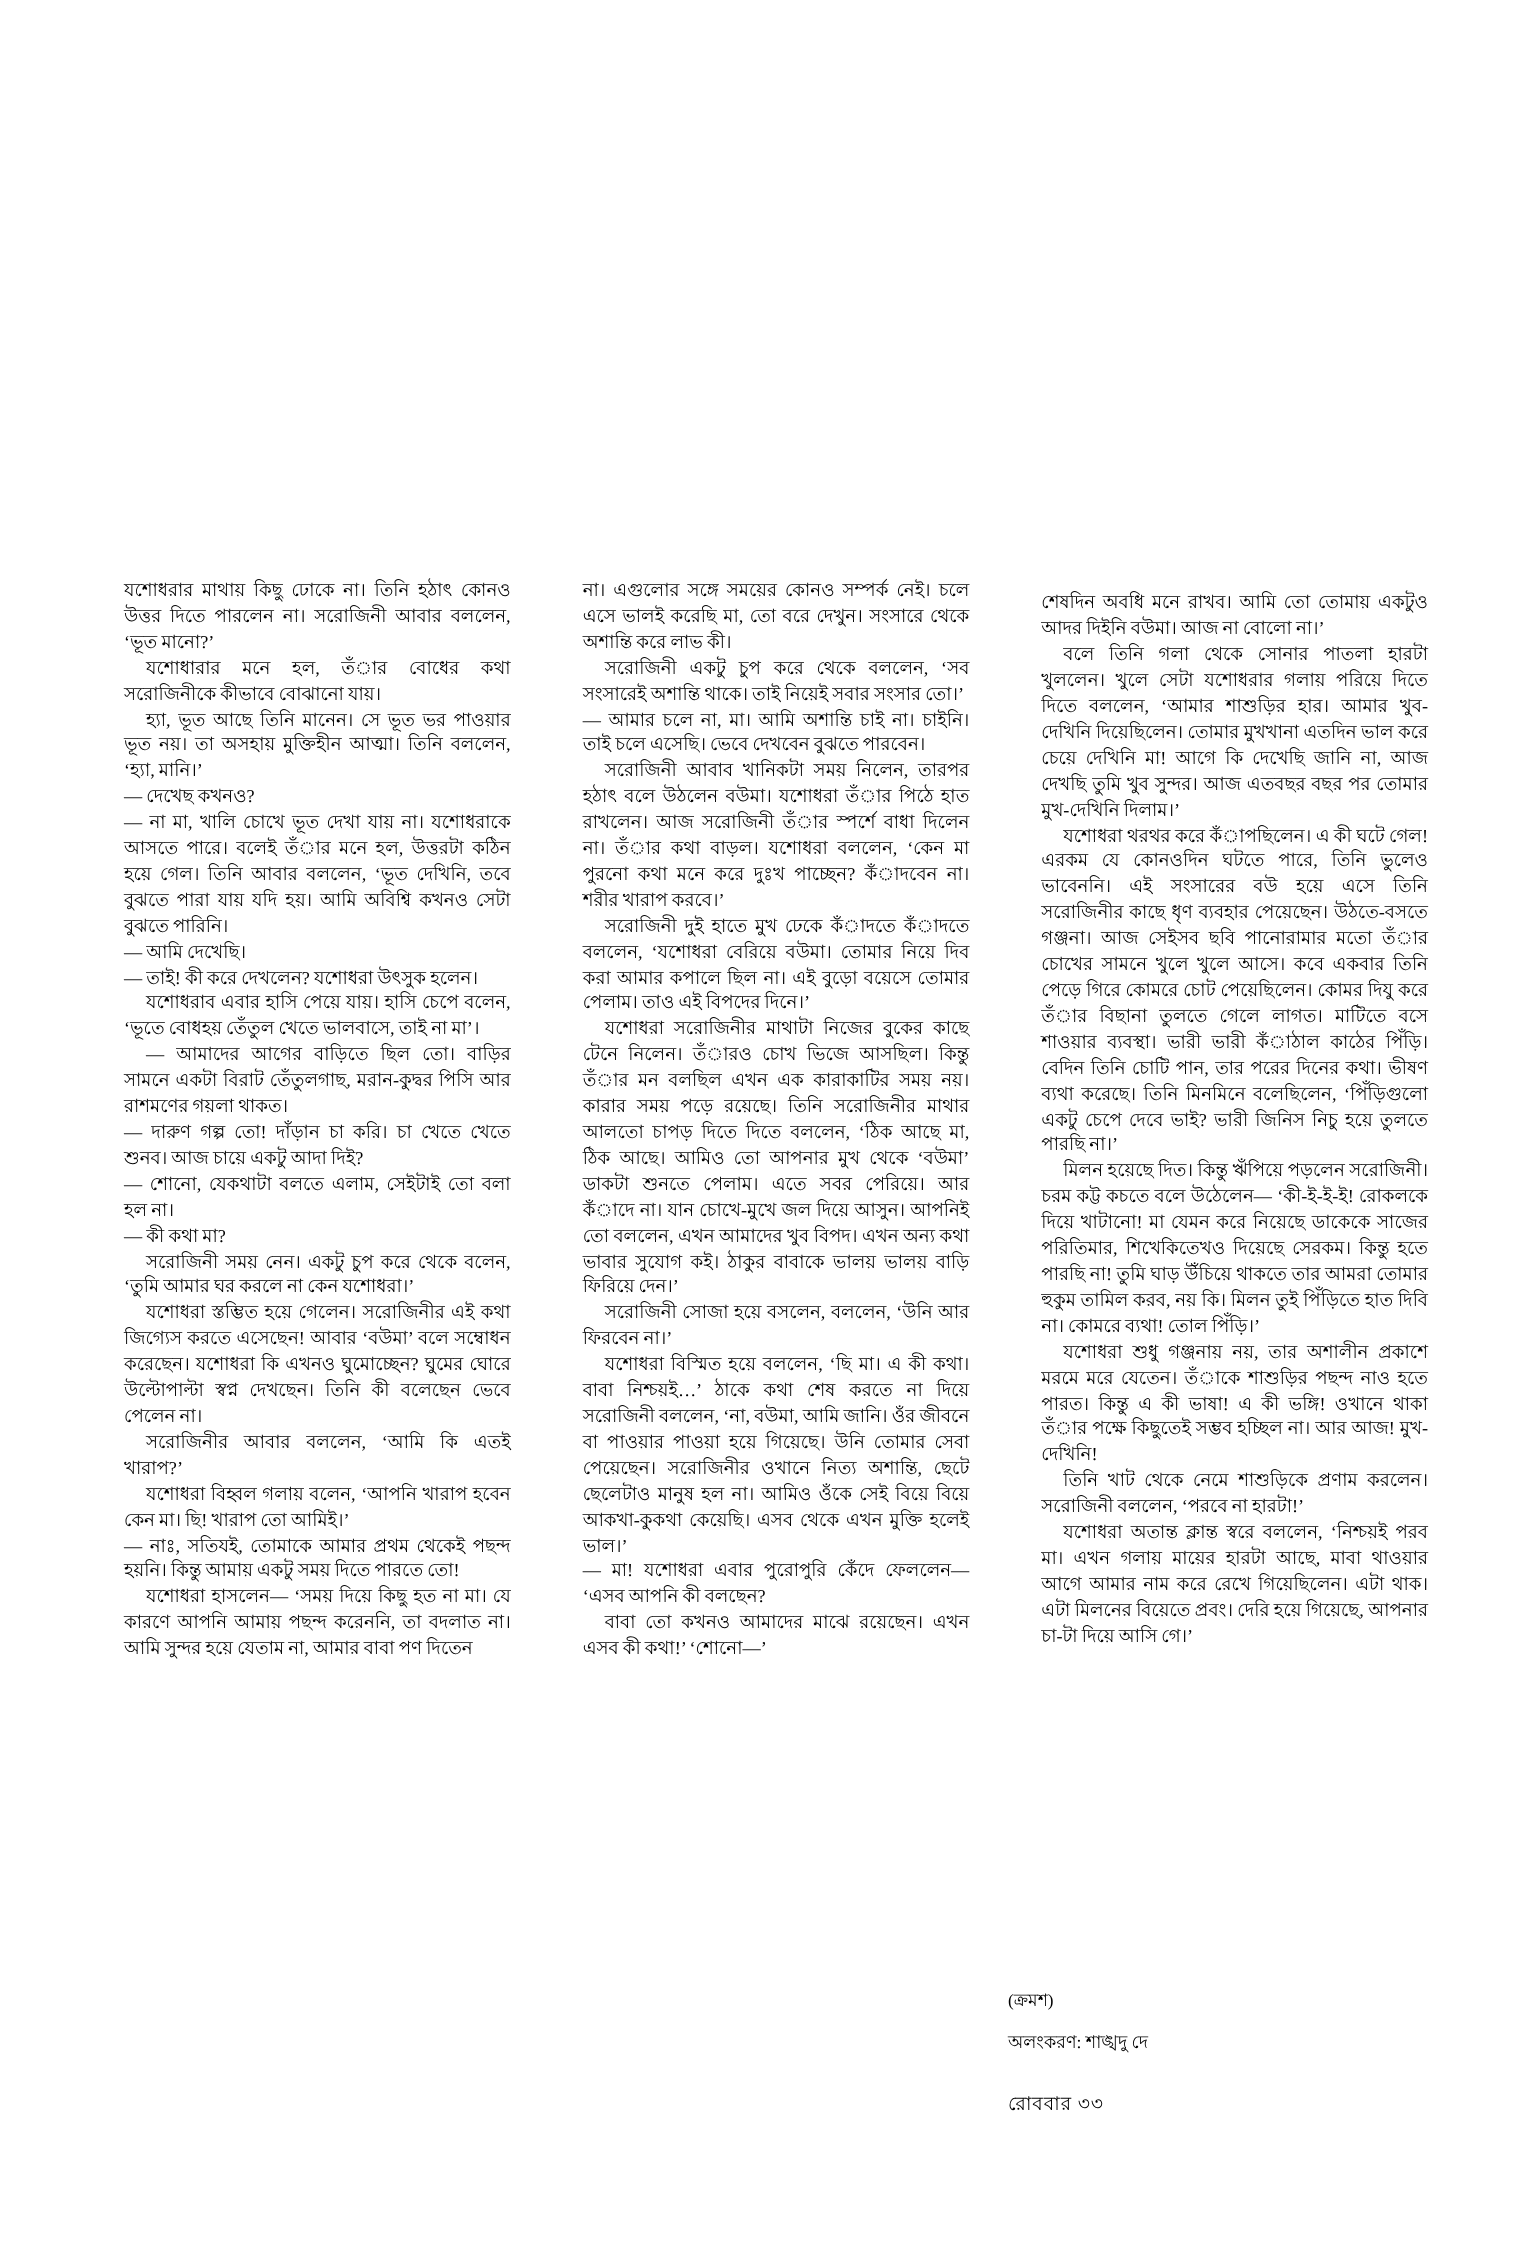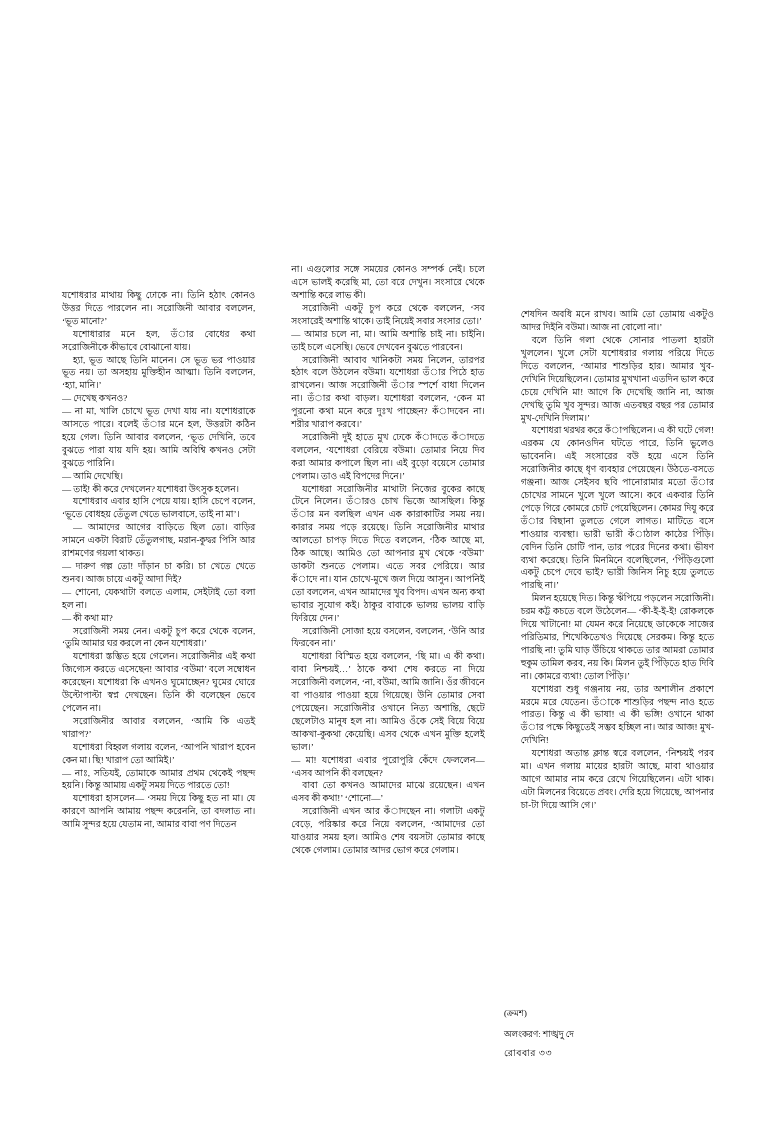--- a/index.html
+++ b/index.html
@@ -62,21 +62,21 @@
   }
   .footer .serial {
     font-size: 8.6px;
   }
   .footer .credit {
     font-size: 8.8px;
     margin-top: 6px;
   }
   .footer .pagenum {
     font-size: 9.4px;
-    margin-top: 5px;
+    margin-top: 18px;
     letter-spacing: 0.5px;
   }
 </style>
 </head>
 <body>
 
 <div class="page">
 
   <div class="columns">
 
@@ -105,29 +105,29 @@
       <p class="plain">না। এগুলোর সঙ্গে সময়ের কোনও সম্পর্ক নেই। চলে এসে ভালই করেছি মা, তো বরে দেখুন। সংসারে থেকে অশান্তি করে লাভ কী।</p>
       <p class="indent">সরোজিনী একটু চুপ করে থেকে বললেন, ‘সব সংসারেই অশান্তি থাকে। তাই নিয়েই সবার সংসার তো।’</p>
       <p class="dash">— আমার চলে না, মা। আমি অশান্তি চাই না। চাইনি। তাই চলে এসেছি। ভেবে দেখবেন বুঝতে পারবেন।</p>
       <p class="indent">সরোজিনী আবাব খানিকটা সময় নিলেন, তারপর হঠাৎ বলে উঠলেন বউমা। যশোধরা তঁার পিঠে হাত রাখলেন। আজ সরোজিনী তঁার স্পর্শে বাধা দিলেন না। তঁার কথা বাড়ল। যশোধরা বললেন, ‘কেন মা পুরনো কথা মনে করে দুঃখ পাচ্ছেন? কঁাদবেন না। শরীর খারাপ করবে।’</p>
       <p class="indent">সরোজিনী দুই হাতে মুখ ঢেকে কঁাদতে কঁাদতে বললেন, ‘যশোধরা বেরিয়ে বউমা। তোমার নিয়ে দিব করা আমার কপালে ছিল না। এই বুড়ো বয়েসে তোমার পেলাম। তাও এই বিপদের দিনে।’</p>
       <p class="indent">যশোধরা সরোজিনীর মাথাটা নিজের বুকের কাছে টেনে নিলেন। তঁারও চোখ ভিজে আসছিল। কিন্তু তঁার মন বলছিল এখন এক কারাকাটির সময় নয়। কারার সময় পড়ে রয়েছে। তিনি সরোজিনীর মাথার আলতো চাপড় দিতে দিতে বললেন, ‘ঠিক আছে মা, ঠিক আছে। আমিও তো আপনার মুখ থেকে ‘বউমা’ ডাকটা শুনতে পেলাম। এতে সবর পেরিয়ে। আর কঁাদে না। যান চোখে-মুখে জল দিয়ে আসুন। আপনিই তো বললেন, এখন আমাদের খুব বিপদ। এখন অন্য কথা ভাবার সুযোগ কই। ঠাকুর বাবাকে ভালয় ভালয় বাড়ি ফিরিয়ে দেন।’</p>
       <p class="indent">সরোজিনী সোজা হয়ে বসলেন, বললেন, ‘উনি আর ফিরবেন না।’</p>
       <p class="indent">যশোধরা বিস্মিত হয়ে বললেন, ‘ছি মা। এ কী কথা। বাবা নিশ্চয়ই…’ ঠাকে কথা শেষ করতে না দিয়ে সরোজিনী বললেন, ‘না, বউমা, আমি জানি। ওঁর জীবনে বা পাওয়ার পাওয়া হয়ে গিয়েছে। উনি তোমার সেবা পেয়েছেন। সরোজিনীর ওখানে নিত্য অশান্তি, ছেটে ছেলেটাও মানুষ হল না। আমিও ওঁকে সেই বিয়ে বিয়ে আকখা-কুকথা কেয়েছি। এসব থেকে এখন মুক্তি হলেই ভাল।’</p>
       <p class="dash">— মা! যশোধরা এবার পুরোপুরি কেঁদে ফেললেন— ‘এসব আপনি কী বলছেন?</p>
       <p class="indent">বাবা তো কখনও আমাদের মাঝে রয়েছেন। এখন এসব কী কথা!’ ‘শোনো—’</p>
-      <p class="indent">সরোজিনী এখন আর কঁাদছেন না। গলাটা একটু বেড়ে, পরিষ্কার করে নিয়ে বললেন, ‘আমাদের তো যাওয়ার সময় হল। আমিও শেষ বয়সটা তোমার কাছে থেকে গেলাম। তোমার আদর ভোগ করে গেলাম।</p>
     </div>
 
     <div class="col">
       <p class="plain">শেষদিন অবধি মনে রাখব। আমি তো তোমায় একটুও আদর দিইনি বউমা। আজ না বোলো না।’</p>
       <p class="indent">বলে তিনি গলা থেকে সোনার পাতলা হারটা খুললেন। খুলে সেটা যশোধরার গলায় পরিয়ে দিতে দিতে বললেন, ‘আমার শাশুড়ির হার। আমার খুব-দেখিনি দিয়েছিলেন। তোমার মুখখানা এতদিন ভাল করে চেয়ে দেখিনি মা! আগে কি দেখেছি জানি না, আজ দেখছি তুমি খুব সুন্দর। আজ এতবছর বছর পর তোমার মুখ-দেখিনি দিলাম।’</p>
       <p class="indent">যশোধরা থরথর করে কঁাপছিলেন। এ কী ঘটে গেল! এরকম যে কোনওদিন ঘটতে পারে, তিনি ভুলেও ভাবেননি। এই সংসারের বউ হয়ে এসে তিনি সরোজিনীর কাছে ধৃণ ব্যবহার পেয়েছেন। উঠতে-বসতে গঞ্জনা। আজ সেইসব ছবি পানোরামার মতো তঁার চোখের সামনে খুলে খুলে আসে। কবে একবার তিনি পেড়ে গিরে কোমরে চোট পেয়েছিলেন। কোমর দিযু করে তঁার বিছানা তুলতে গেলে লাগত। মাটিতে বসে শাওয়ার ব্যবস্থা। ভারী ভারী কঁাঠাল কাঠের পিঁড়ি। বেদিন তিনি চোটি পান, তার পরের দিনের কথা। ভীষণ ব্যথা করেছে। তিনি মিনমিনে বলেছিলেন, ‘পিঁড়িগুলো একটু চেপে দেবে ভাই? ভারী জিনিস নিচু হয়ে তুলতে পারছি না।’</p>
       <p class="indent">মিলন হয়েছে দিত। কিন্তু ঋঁপিয়ে পড়লেন সরোজিনী। চরম কট্ট কচতে বলে উঠেলেন— ‘কী-ই-ই-ই! রোকলকে দিয়ে খাটানো! মা যেমন করে নিয়েছে ডাকেকে সাজের পরিতিমার, শিখেকিতেখও দিয়েছে সেরকম। কিন্তু হতে পারছি না! তুমি ঘাড় উঁচিয়ে থাকতে তার আমরা তোমার হুকুম তামিল করব, নয় কি। মিলন তুই পিঁড়িতে হাত দিবি না। কোমরে ব্যথা! তোল পিঁড়ি।’</p>
       <p class="indent">যশোধরা শুধু গঞ্জনায় নয়, তার অশালীন প্রকাশে মরমে মরে যেতেন। তঁাকে শাশুড়ির পছন্দ নাও হতে পারত। কিন্তু এ কী ভাষা! এ কী ভঙ্গি! ওখানে থাকা তঁার পক্ষে কিছুতেই সম্ভব হচ্ছিল না। আর আজ! মুখ-দেখিনি!</p>
+      <p class="indent">তিনি খাট থেকে নেমে শাশুড়িকে প্রণাম করলেন। সরোজিনী বললেন, ‘পরবে না হারটা!’</p>
       <p class="indent">যশোধরা অতান্ত ক্লান্ত স্বরে বললেন, ‘নিশ্চয়ই পরব মা। এখন গলায় মায়ের হারটা আছে, মাবা থাওয়ার আগে আমার নাম করে রেখে গিয়েছিলেন। এটা থাক। এটা মিলনের বিয়েতে প্রবং। দেরি হয়ে গিয়েছে, আপনার চা-টা দিয়ে আসি গে।’</p>
     </div>
 
   </div>
 
   <div class="footer">
     <div class="serial">(ক্রমশ)</div>
     <div class="credit">অলংকরণ: শাঙ্খদু দে</div>
     <div class="pagenum">রোববার  ৩৩</div>
   </div>

